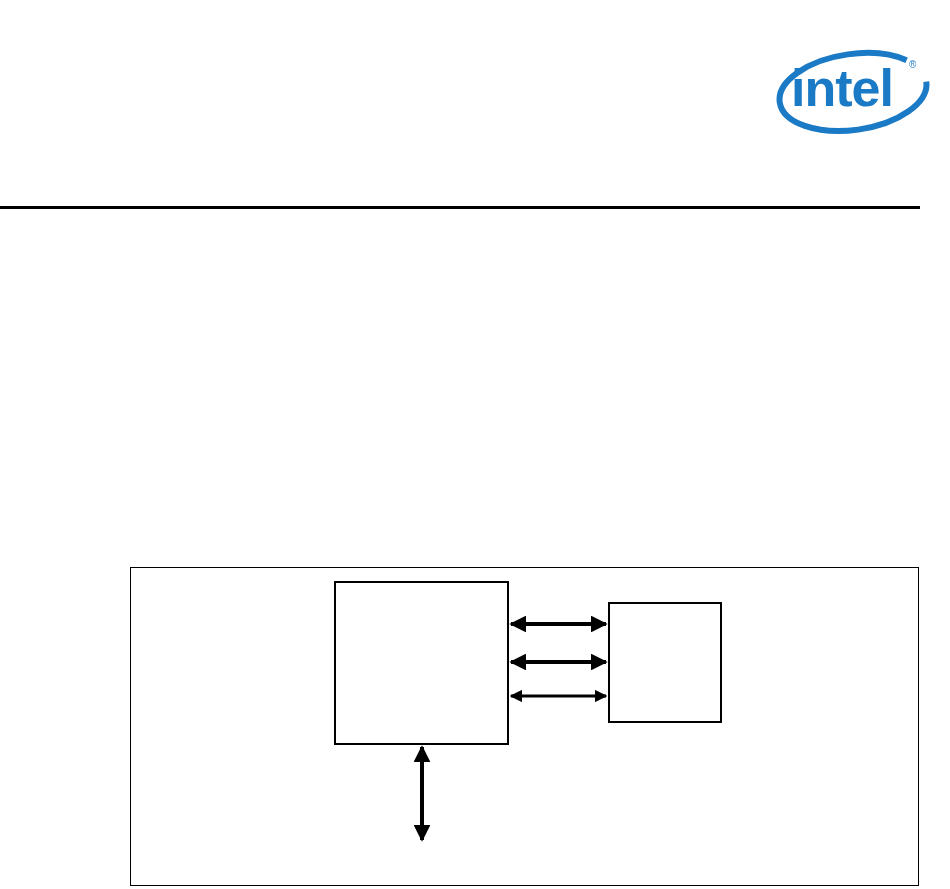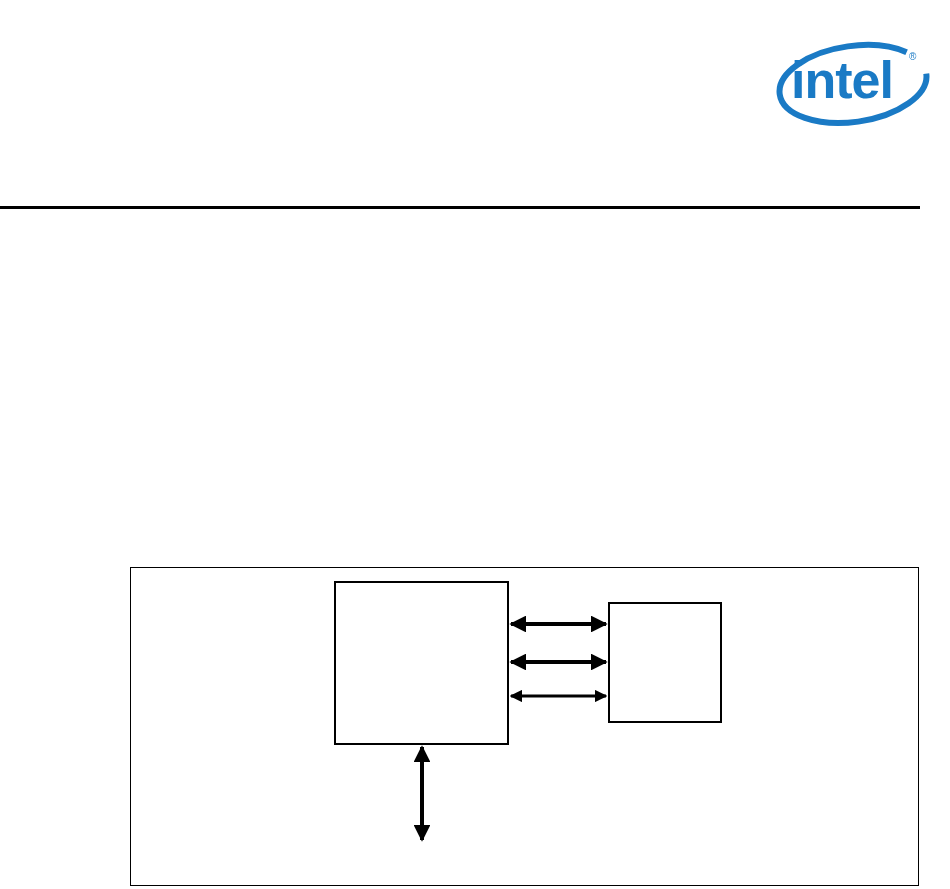--- a/index.html
+++ b/index.html
@@ -1,17 +1,17 @@
 <!DOCTYPE html>
 <html><head>
   <meta charset="utf-8">
   <style>
     html, body { margin: 0; padding: 0; background: #ffffff; }
     body { width: 950px; height: 889px; position: relative; overflow: hidden; font-family: "Liberation Sans", sans-serif; }
-    .logo { position: absolute; left: 773px; top: 40px; width: 160px; height: 88px; text-align: right; }
+    .logo { position: absolute; left: 773px; top: 48px; width: 160px; height: 88px; text-align: right; }
     .logo .word { position: absolute; left: 18px; top: 14px; font-family: "Liberation Sans", sans-serif; font-weight: bold; font-size: 52px; letter-spacing: -1px; line-height: 52px; }
     .logo .reg { position: absolute; left: 136px; top: 12px; font-size: 10px; line-height: 10px; }
     .header-rule { position: absolute; left: 0; top: 206px; width: 920px; height: 3px; background: #000; }
     .figure-frame { position: absolute; left: 130px; top: 567px; width: 789px; height: 319px; border: 1px solid #000; box-sizing: border-box; }
     .diagram { position: absolute; left: 0; top: 0; width: 950px; height: 889px; }
   </style>
 </head>
 <body>
 
 <div class="logo">

